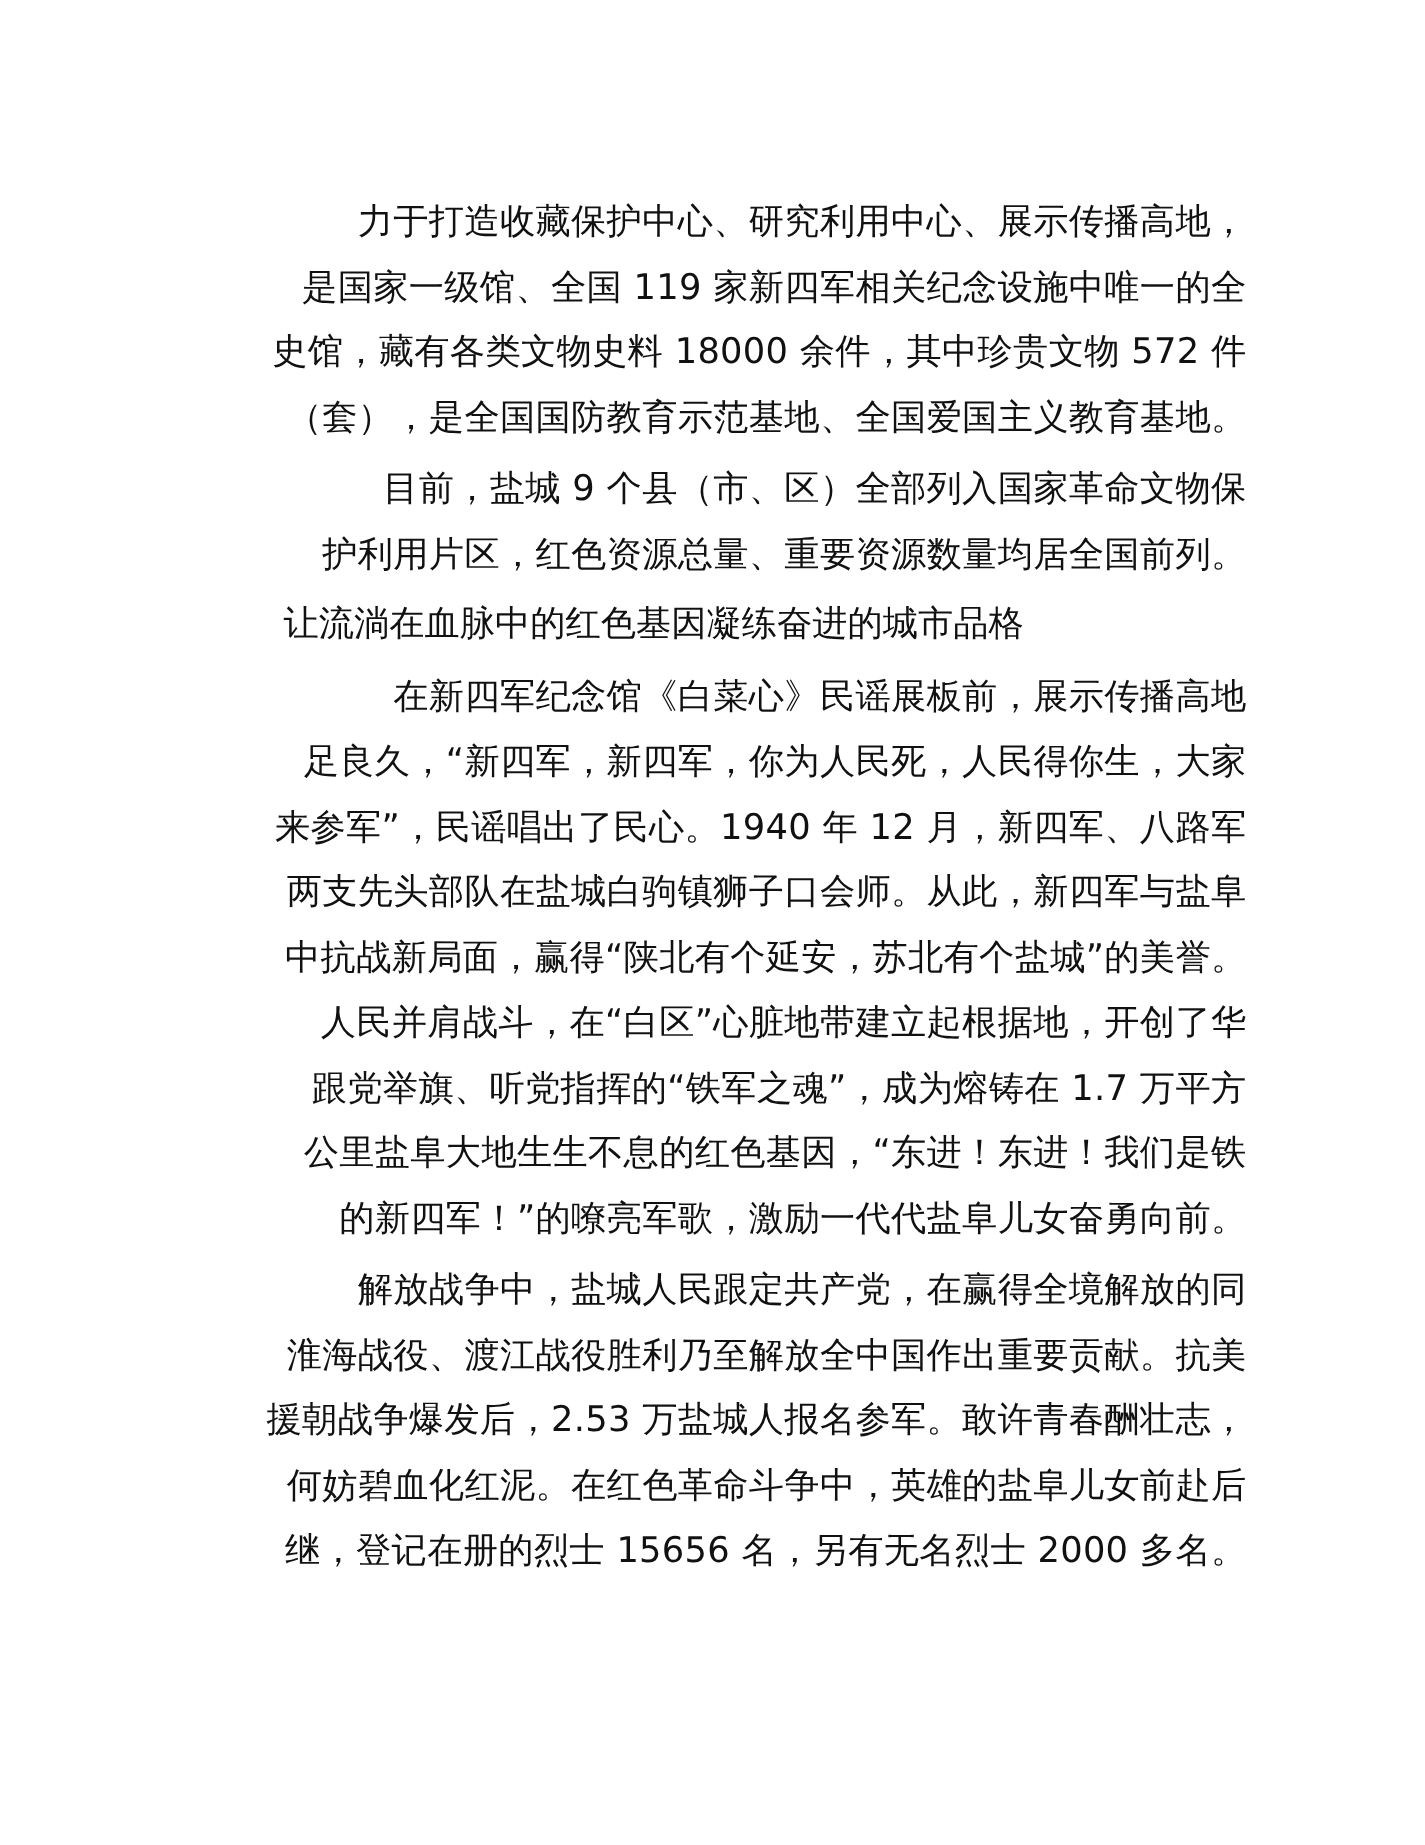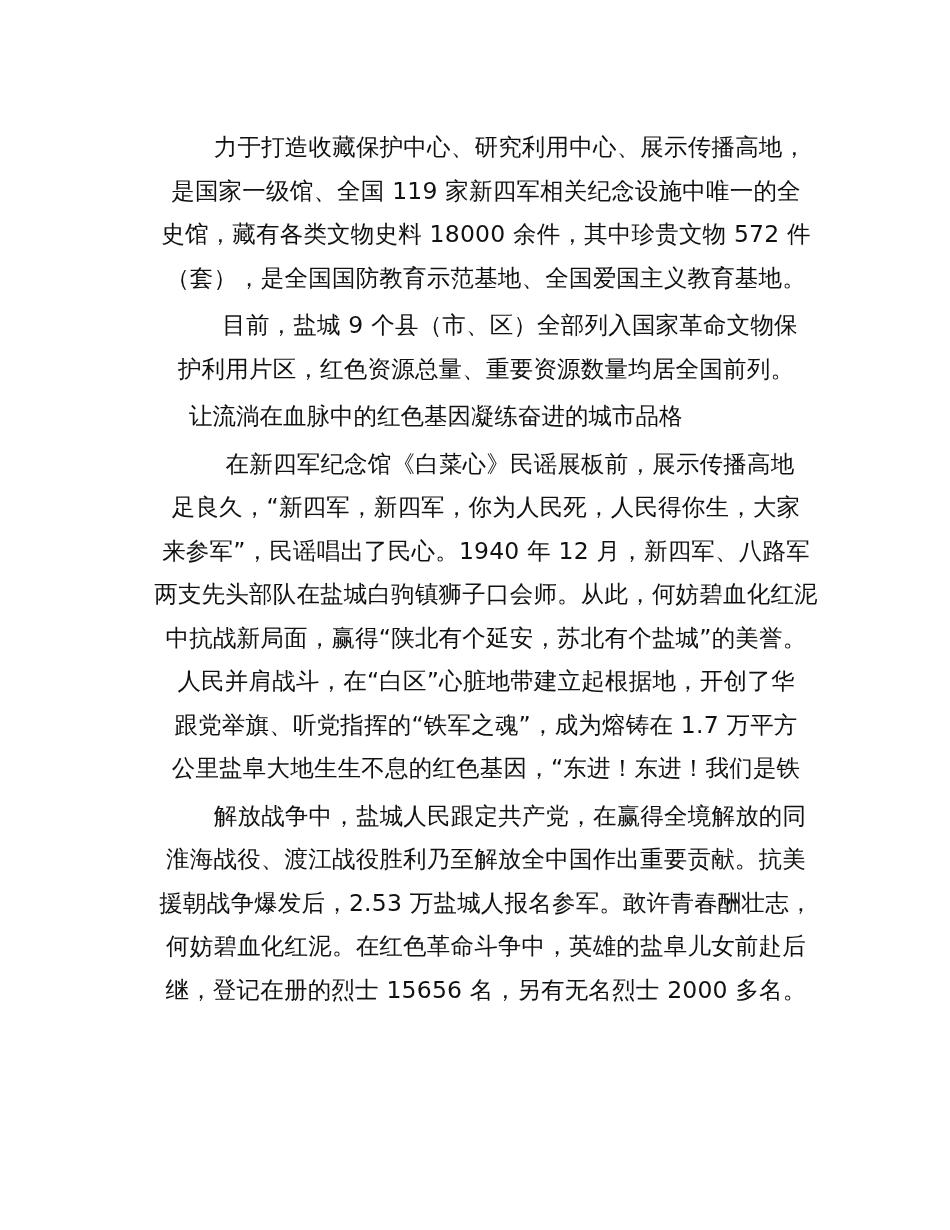--- a/index.html
+++ b/index.html
@@ -27,21 +27,21 @@
       line-height: 43.5px;
       text-indent: 48px;
       text-align: justify;
       text-justify: inter-character;
       letter-spacing: 0.2px;
       white-space: normal;
     }
     .para .line {
       display: block;
       white-space: nowrap;
-      text-align: center;
+      text-align: right;
     }
     .para .line.first {
       padding-left: 48px;
     }
     .para { text-indent: 0; }
     .heading-line {
       margin: 0 0 4px 0;
       font-size: 23.5px;
       line-height: 43.5px;
       padding-left: 48px;
@@ -65,25 +65,26 @@
     <span class="line first">目前，盐城 9 个县（市、区）全部列入国家革命文物保</span>
     <span class="line">护利用片区，红色资源总量、重要资源数量均居全国前列。</span>
   </div>
 
   <div class="heading-line">让流淌在血脉中的红色基因凝练奋进的城市品格</div>
 
   <div class="para">
     <span class="line first">在新四军纪念馆《白菜心》民谣展板前，展示传播高地</span>
     <span class="line">足良久，“新四军，新四军，你为人民死，人民得你生，大家</span>
     <span class="line">来参军”，民谣唱出了民心。1940 年 12 月，新四军、八路军</span>
-    <span class="line">两支先头部队在盐城白驹镇狮子口会师。从此，何妨碧血化红泥</span>
+    <span class="line">两支先头部队在盐城白驹镇狮子口会师。从此，新四军与盐阜</span>
     <span class="line">中抗战新局面，赢得“陕北有个延安，苏北有个盐城”的美誉。</span>
     <span class="line">人民并肩战斗，在“白区”心脏地带建立起根据地，开创了华</span>
     <span class="line">跟党举旗、听党指挥的“铁军之魂”，成为熔铸在 1.7 万平方</span>
     <span class="line">公里盐阜大地生生不息的红色基因，“东进！东进！我们是铁</span>
+    <span class="line">的新四军！”的嘹亮军歌，激励一代代盐阜儿女奋勇向前。</span>
   </div>
 
   <div class="para">
     <span class="line first">解放战争中，盐城人民跟定共产党，在赢得全境解放的同</span>
     <span class="line">淮海战役、渡江战役胜利乃至解放全中国作出重要贡献。抗美</span>
     <span class="line">援朝战争爆发后，2.53 万盐城人报名参军。敢许青春酬壮志，</span>
     <span class="line">何妨碧血化红泥。在红色革命斗争中，英雄的盐阜儿女前赴后</span>
     <span class="line">继，登记在册的烈士 15656 名，另有无名烈士 2000 多名。</span>
   </div>
 

